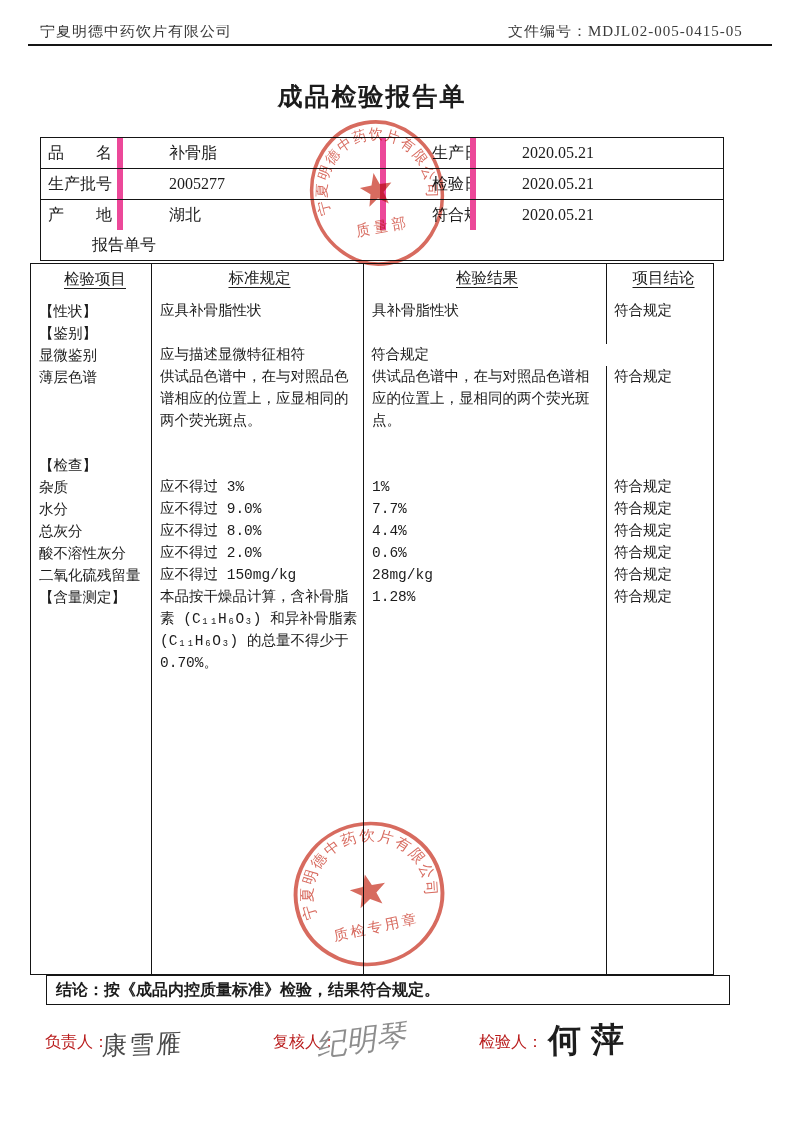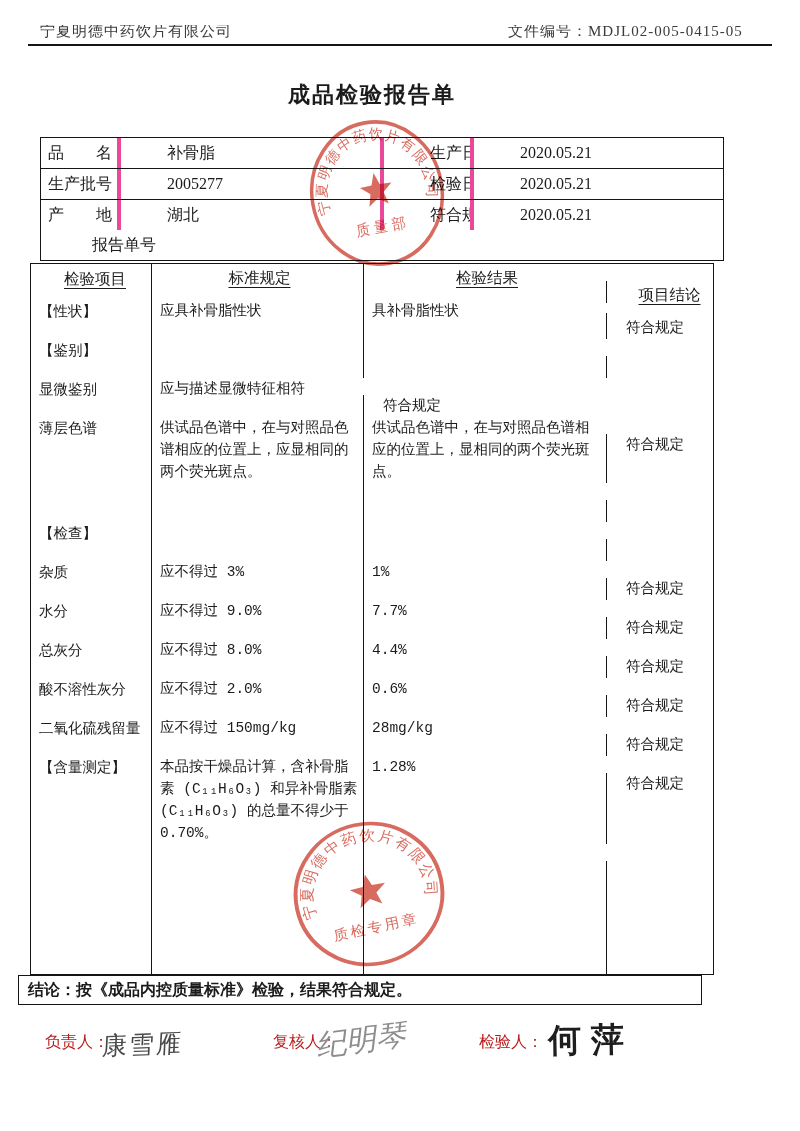--- a/index.html
+++ b/index.html
@@ -7,49 +7,49 @@
         font-family:"Liberation Serif","DejaVu Serif",serif;color:#1b1b1b;}
 
   
   .clipbox{position:absolute;top:25px;height:17px;overflow:hidden;}
   .clipbox>span{display:block;margin-top:-3px;font-size:15px;color:#3a3a3a;letter-spacing:1px;white-space:nowrap;}
   .hdr-company{left:40px;width:260px;}
   .hdr-docno{left:508px;width:270px;}
   .header-rule{position:absolute;left:28px;top:44px;width:744px;height:2px;background:#151515;}
 
   .doc-title{position:absolute;left:30px;top:80px;width:684px;text-align:center;
-             font-size:22px;font-weight:bold;letter-spacing:2px;}
+             font-size:25px;font-weight:bold;letter-spacing:2px;}
 
   
   .info-table{position:absolute;left:40px;top:137px;width:684px;border:1px solid #151515;box-sizing:border-box;font-size:16px;}
   .inforow{display:grid;grid-template-columns:76px 263px 90px 1fr;}
   .inforow + .inforow{border-top:1px solid #151515;}
   .inforow>div{height:30px;line-height:30px;padding-left:7px;white-space:nowrap;overflow:hidden;box-sizing:border-box;}
-  .inforow>div+div{border-left:4px solid #ec4899;padding-left:46px;}
+  .inforow>div+div{border-left:6px solid #ec4899;padding-left:46px;}
   .inforow .span2a{grid-column:1/3;margin-left:44px;}
   .inforow .span2b{grid-column:3/5;}
 
   
   .insp-table{position:absolute;left:30px;top:263px;width:684px;height:712px;border:1px solid #151515;
               box-sizing:border-box;display:flex;flex-direction:column;font-size:14.5px;justify-content:flex-end;}
   .irow{display:grid;grid-template-columns:120px 212px 243px 1fr;}
   .irow>div{box-sizing:border-box;line-height:22px;min-height:22px;}
   .irow>div+div{border-left:1px solid #151515;font-family:Liberation Mono, monospace;}
   .irow .c1{padding-left:8px;}
   .irow .c2{padding:0 4px 0 8px;}
   .irow .c3{padding:0 4px 0 8px;}
-  .irow .c4{padding-left:19px;margin-top:17px;}
+  .irow .c4{padding-left:7px;}
   .ihead{height:32px;}
   .ihead>div{line-height:30px;text-align:center;font-size:15.5px;}
   .ihead span{text-decoration:underline;text-underline-offset:4px;}
   .ibody-pad{height:4px;}
   .ifill{flex:1;}
 
   
-  .conclusion-box{position:absolute;left:18px;top:975px;width:684px;height:30px;border:1px solid #151515;
+  .conclusion-box{position:absolute;left:46px;top:975px;width:684px;height:30px;border:1px solid #151515;
                   box-sizing:border-box;line-height:28px;font-size:16px;padding-left:9px;font-weight:bold;}
 
   
   .sig-label{position:absolute;top:1032px;font-size:16px;color:#b91c1c;margin-left:9px;}
   .sig-name{position:absolute;white-space:nowrap;}
   .sig-owner{top:1028px;left:102px;font-size:25px;color:#4a4a4a;transform:rotate(-2deg) skewX(-5deg);letter-spacing:2px;}
   .sig-reviewer{top:1020px;left:318px;font-size:30px;color:#8d8d8d;transform:rotate(-7deg) skewX(-14deg);}
   .sig-inspector{top:1018px;left:548px;font-size:33px;color:#1d1d1d;font-weight:bold;letter-spacing:10px;transform:rotate(-1deg);}
 
   

